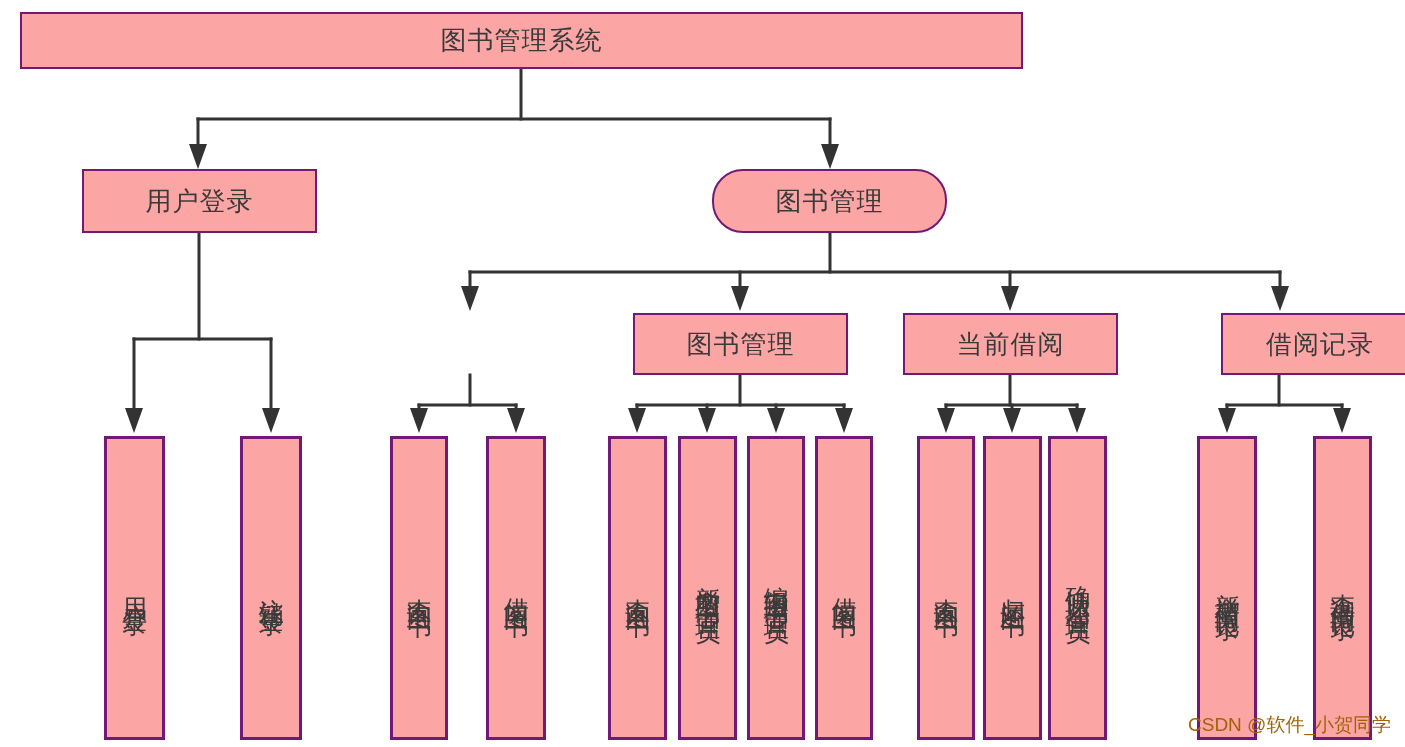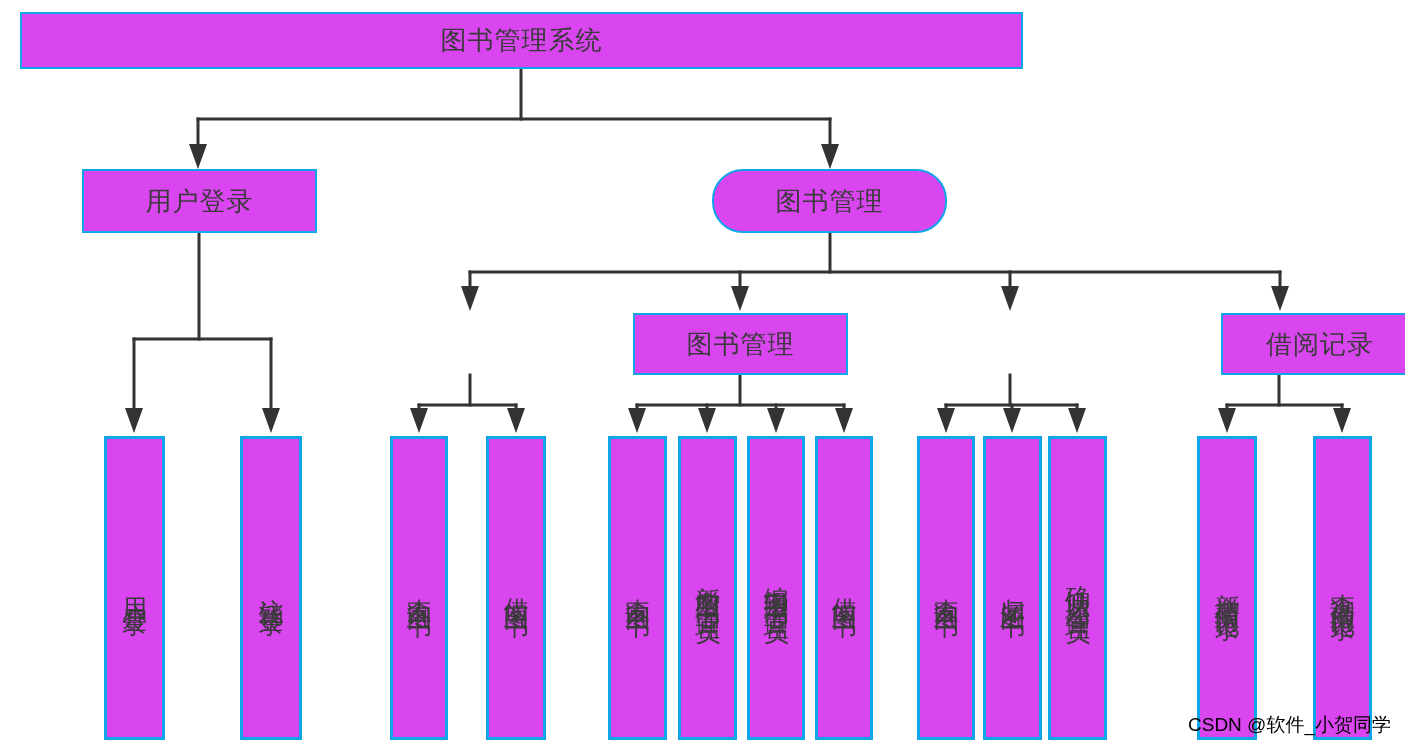--- a/index.html
+++ b/index.html
@@ -11,22 +11,22 @@
     font-family: "Liberation Sans", sans-serif;
     overflow: hidden;
   }
   .connectors {
     position: absolute;
     left: 0; top: 0;
     width: 1405px; height: 747px;
   }
   .node {
     position: absolute;
-    background: #d946ef;
-    border: 2px solid #0ea5e9;
+    background: #fca5a5;
+    border: 2px solid #701a75;
     box-sizing: border-box;
     display: flex;
     align-items: center;
     justify-content: center;
     color: #3a3a3a;
     text-align: center;
   }
   .node.hlabel { font-size: 26px; letter-spacing: 1px; }
   .node.leaf {
     border-width: 3px;
@@ -56,21 +56,21 @@
   .n-s2c0 { left: 917px;  width: 58px; }
   .n-s2c1 { left: 983px;  width: 59px; }
   .n-s2c2 { left: 1048px; width: 59px; }
   .n-s3c0 { left: 1197px; width: 60px; }
   .n-s3c1 { left: 1313px; width: 59px; }
   .watermark {
     position: absolute;
     left: 1188px;
     top: 712px;
     font-size: 19px;
-    color: #000000;
+    color: #a16207;
     white-space: nowrap;
     z-index: 5;
   }
 </style>
 </head>
 <body>
 
 <div class="canvas">
 
   <svg class="connectors" viewBox="0 0 1405 747" xmlns="http://www.w3.org/2000/svg">
@@ -152,20 +152,21 @@
       <polygon points="1342,433 1333,408 1351,408"></polygon>
     </g>
   </svg>
 
   <div class="node hlabel n-root">图书管理系统</div>
 
   <div class="node hlabel n-ul">用户登录</div>
   <div class="node hlabel n-bm">图书管理</div>
 
   <div class="node hlabel n-s1">图书管理</div>
+  <div class="node hlabel n-s2">当前借阅</div>
   <div class="node hlabel n-s3">借阅记录</div>
 
   <div class="node leaf n-ul0">用户登录</div>
   <div class="node leaf n-ul1">注销登录</div>
 
   <div class="node leaf n-s0c0">查询图书</div>
   <div class="node leaf n-s0c1">借阅图书</div>
 
   <div class="node leaf n-s1c0">查询图书</div>
   <div class="node leaf n-s1c1">新增图书（管理员）</div>

